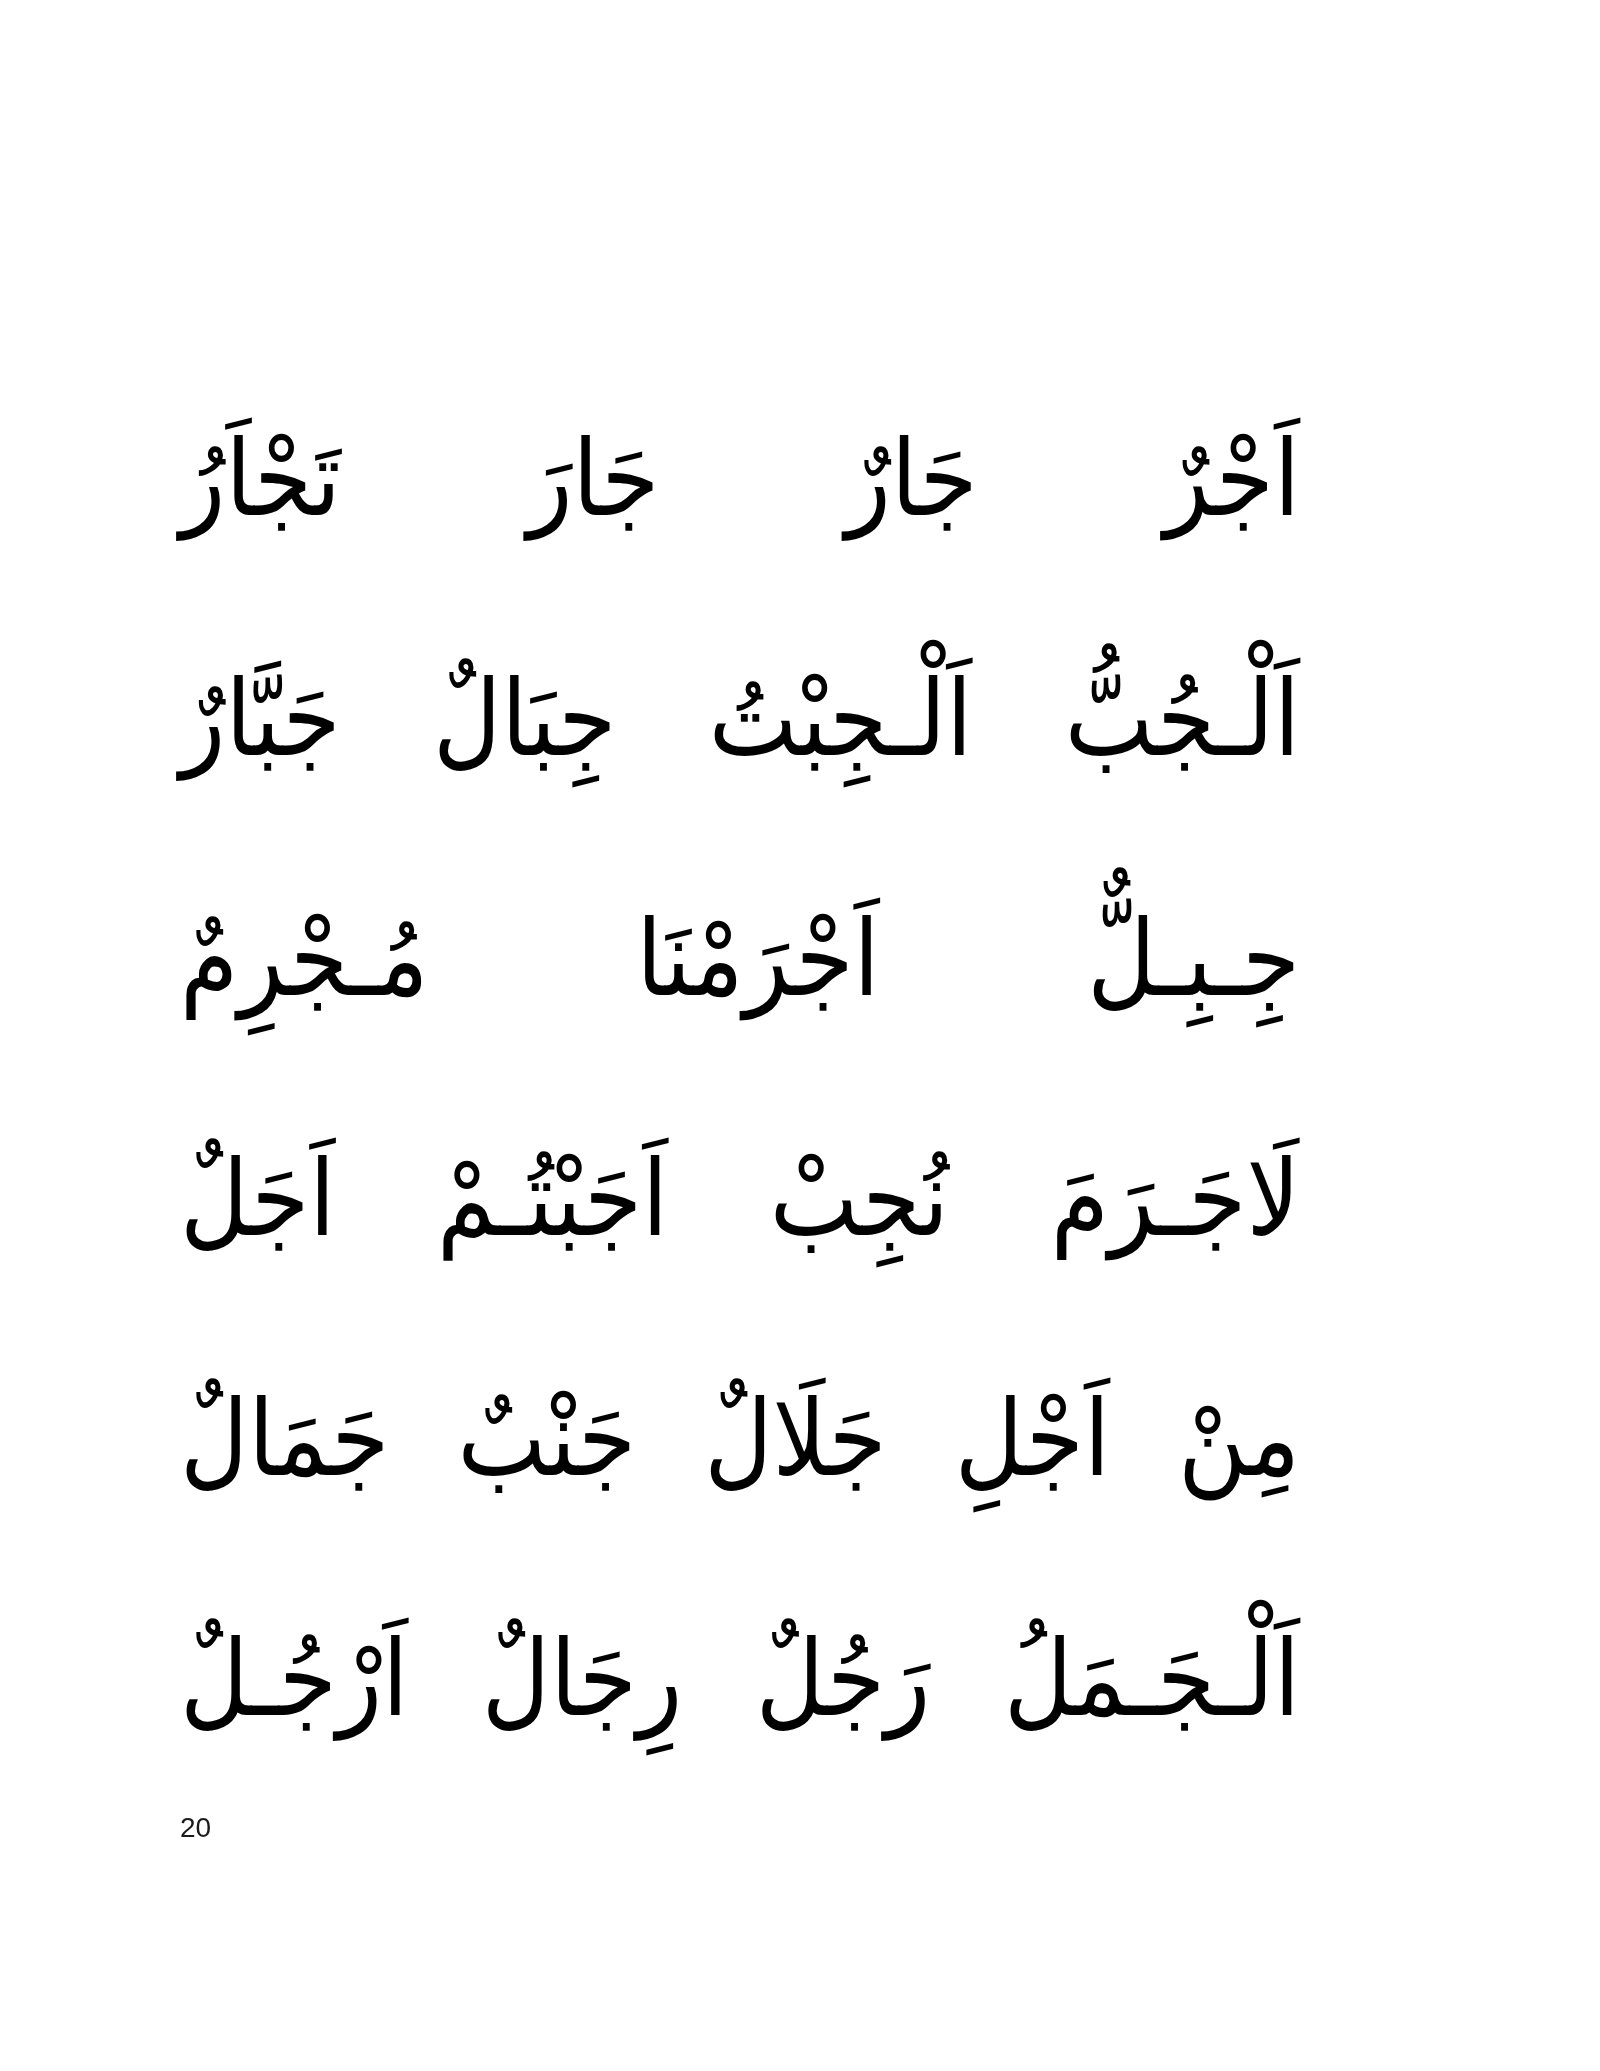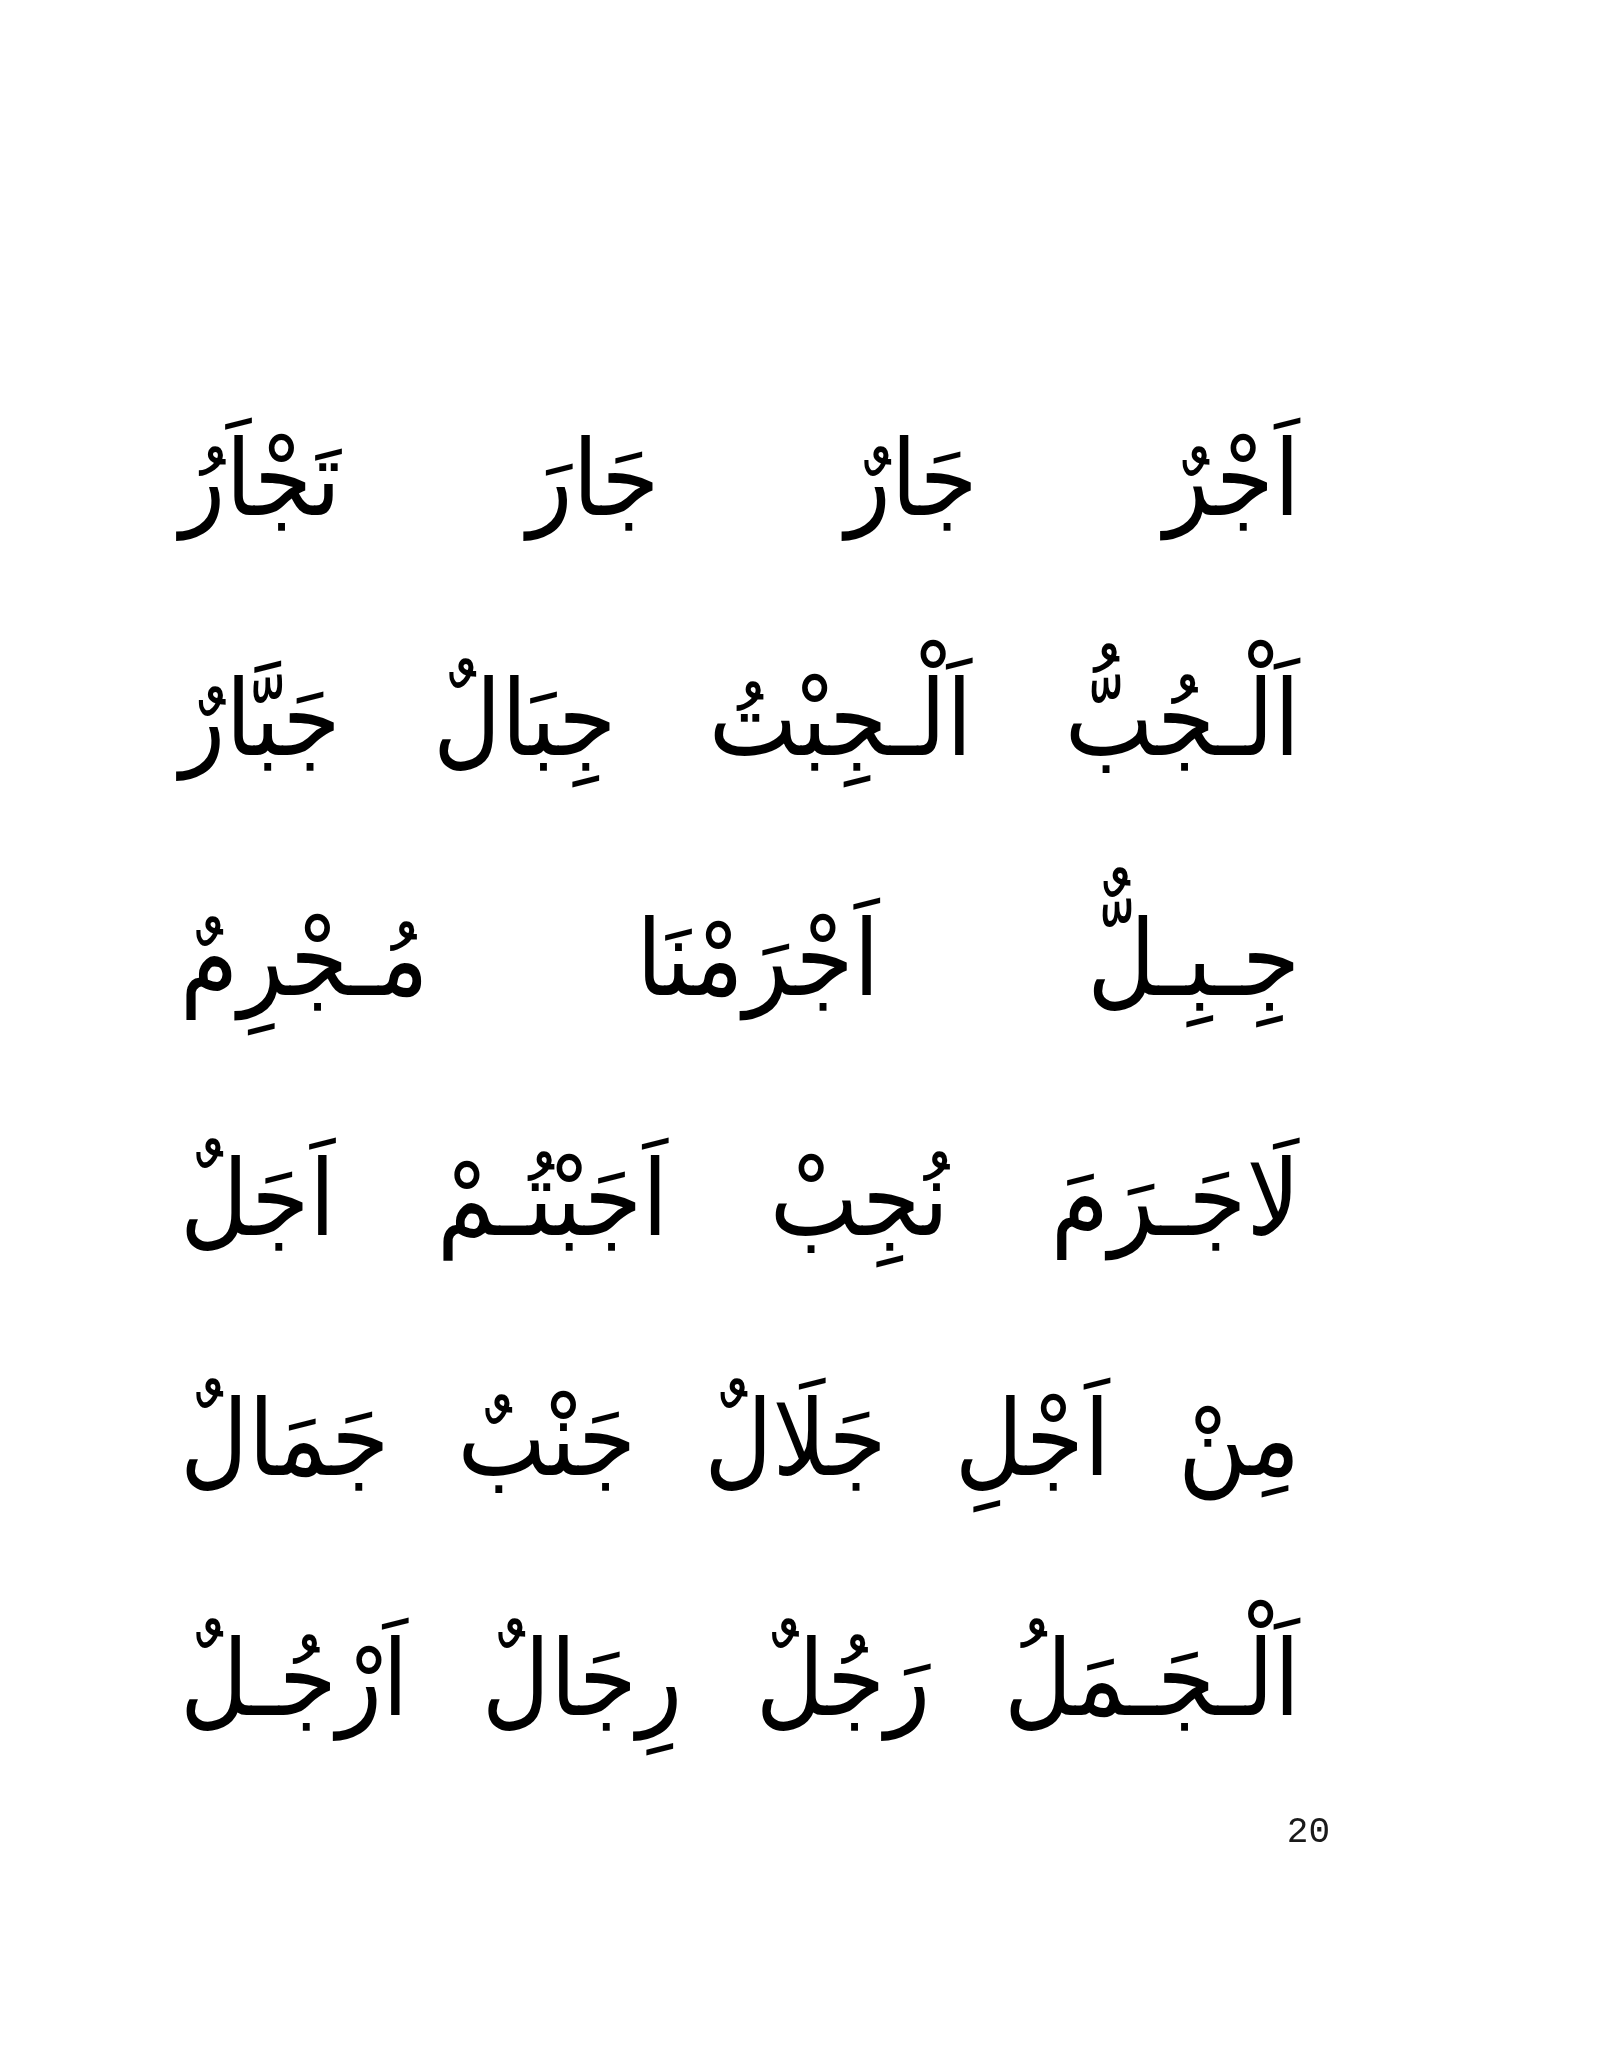--- a/index.html
+++ b/index.html
@@ -40,23 +40,23 @@
     white-space: nowrap;
     display: inline-block;
     transform: scaleY(1.12);
     transform-origin: 50% 55%;
   }
   .page-number {
     position: absolute;
     top: 1812px;
     left: 180px;
     width: 1150px;
-    text-align: right;
-    font-family: Liberation Mono, monospace;
-    font-size: 36px;
+    text-align: left;
+    font-family: Liberation Sans, sans-serif;
+    font-size: 28px;
     color: #1a1a1a;
   }
 </style>
 </head>
 <body>
 
 <div class="sheet">
 
   <div class="text-block">
 

